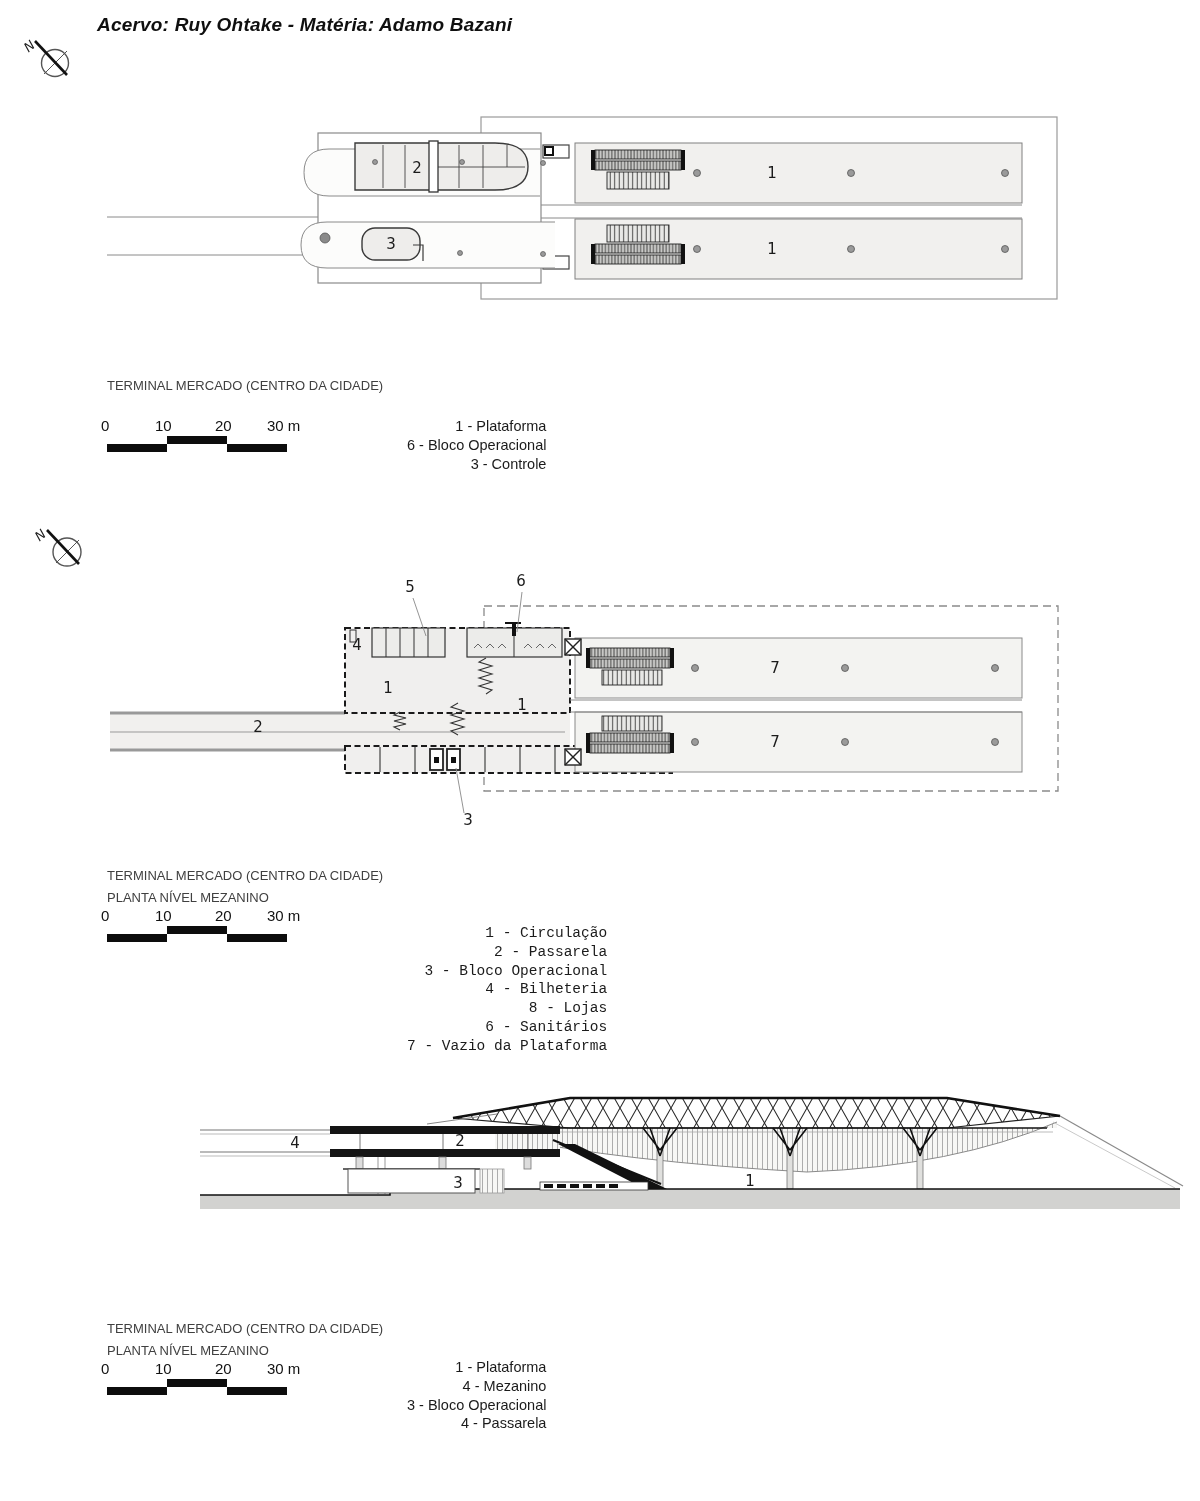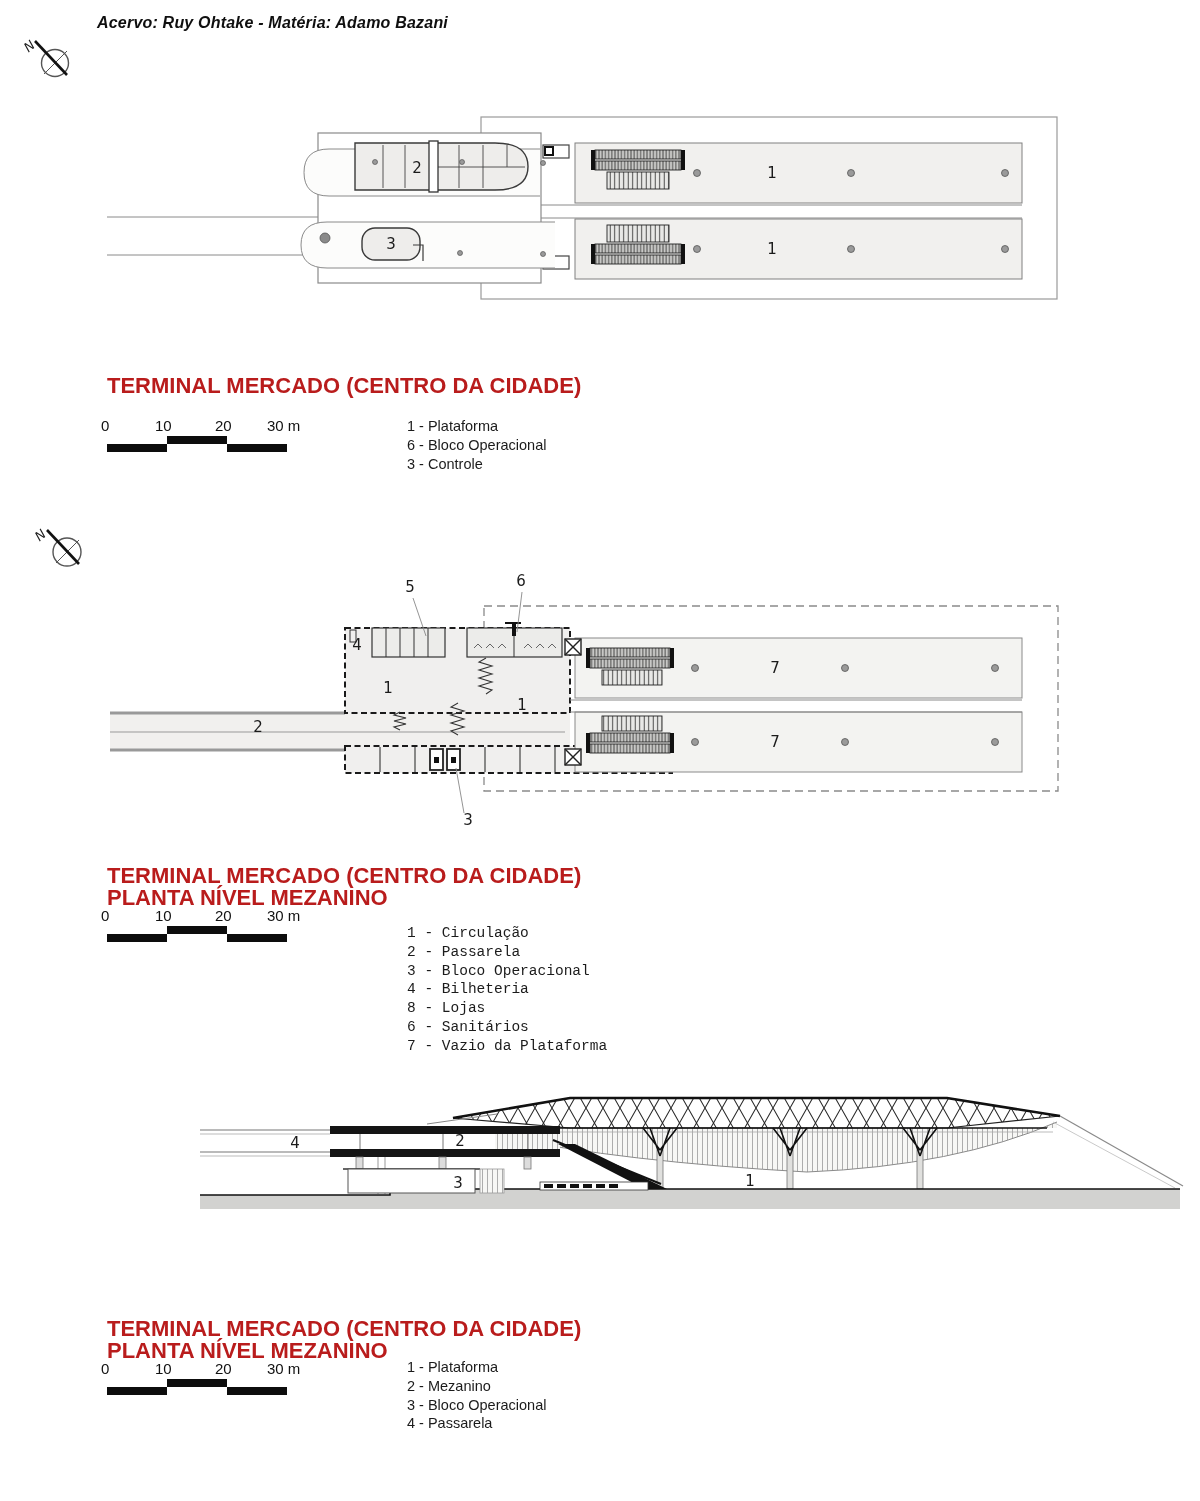--- a/index.html
+++ b/index.html
@@ -1,21 +1,21 @@
 <!DOCTYPE html>
 <html><head>
 <meta charset="utf-8">
 <style>
   html,body{margin:0;padding:0;background:#fff;}
   .page{position:relative;width:1200px;height:1501px;background:#ffffff;overflow:hidden;
         font-family:"Liberation Sans","DejaVu Sans",sans-serif;color:#1b1b1b;}
   .abs{position:absolute;}
-  .header-credit{left:97px;top:14px;font-size:16px;font-weight:bold;font-style:italic;color:#0f0f0f;letter-spacing:.2px;}
-  .titleblock .tb-line{font-size:22px;line-height:21.5px;color:#b91c1c;white-space:nowrap;font-weight:bold;}
-  .legend .legend-item{font-size:14.5px;line-height:18.8px;color:#1b1b1b;white-space:nowrap;}
+  .header-credit{left:97px;top:14px;font-size:19px;font-weight:bold;font-style:italic;color:#0f0f0f;letter-spacing:.2px;}
+  .titleblock .tb-line{font-size:13px;line-height:21.5px;color:#404040;white-space:nowrap;}
+  .legend .legend-item{font-size:14.5px;line-height:18.8px;color:#1b1b1b;white-space:nowrap;text-align:right;}
   .scalebar{width:210px;height:38px;}
   .scalebar .sb-num{position:absolute;top:0;font-size:15px;color:#111;}
   .scalebar .sb-seg{position:absolute;height:8px;width:60px;background:#0d0d0d;}
   svg text{font-family:"DejaVu Sans","Liberation Sans",sans-serif;fill:#1b1b1b;}
 </style>
 </head>
 <body>
 
 <div class="page">
 
@@ -366,18 +366,18 @@
     <span class="sb-num" style="left:1px;">0</span>
     <span class="sb-num" style="left:55px;">10</span>
     <span class="sb-num" style="left:115px;">20</span>
     <span class="sb-num" style="left:167px;">30 m</span>
     <div class="sb-seg" style="left:7px;top:27px;"></div>
     <div class="sb-seg" style="left:67px;top:19px;"></div>
     <div class="sb-seg" style="left:127px;top:27px;"></div>
   </div>
   <div class="abs legend" style="left:407px;top:1358px;">
     <div class="legend-item">1 - Plataforma</div>
-    <div class="legend-item">2 - Mezanino</div>
+    <div class="legend-item">4 - Mezanino</div>
     <div class="legend-item">3 - Bloco Operacional</div>
     <div class="legend-item">4 - Passarela</div>
   </div>
 
 </div>
 
 </body></html>

